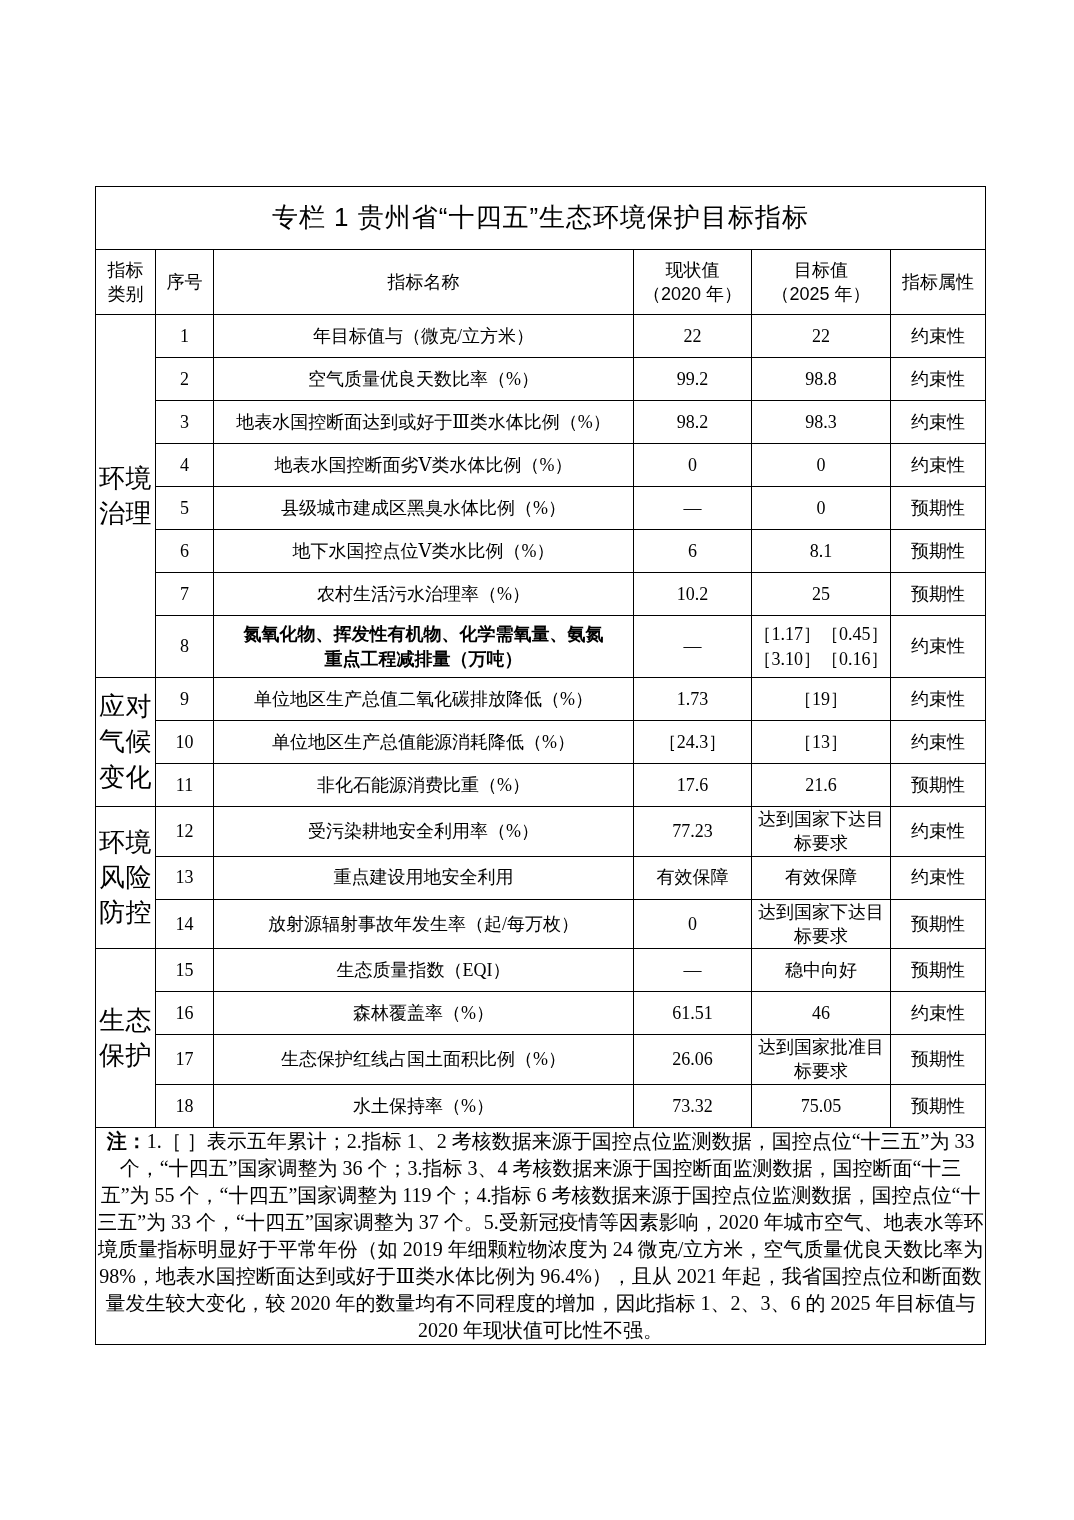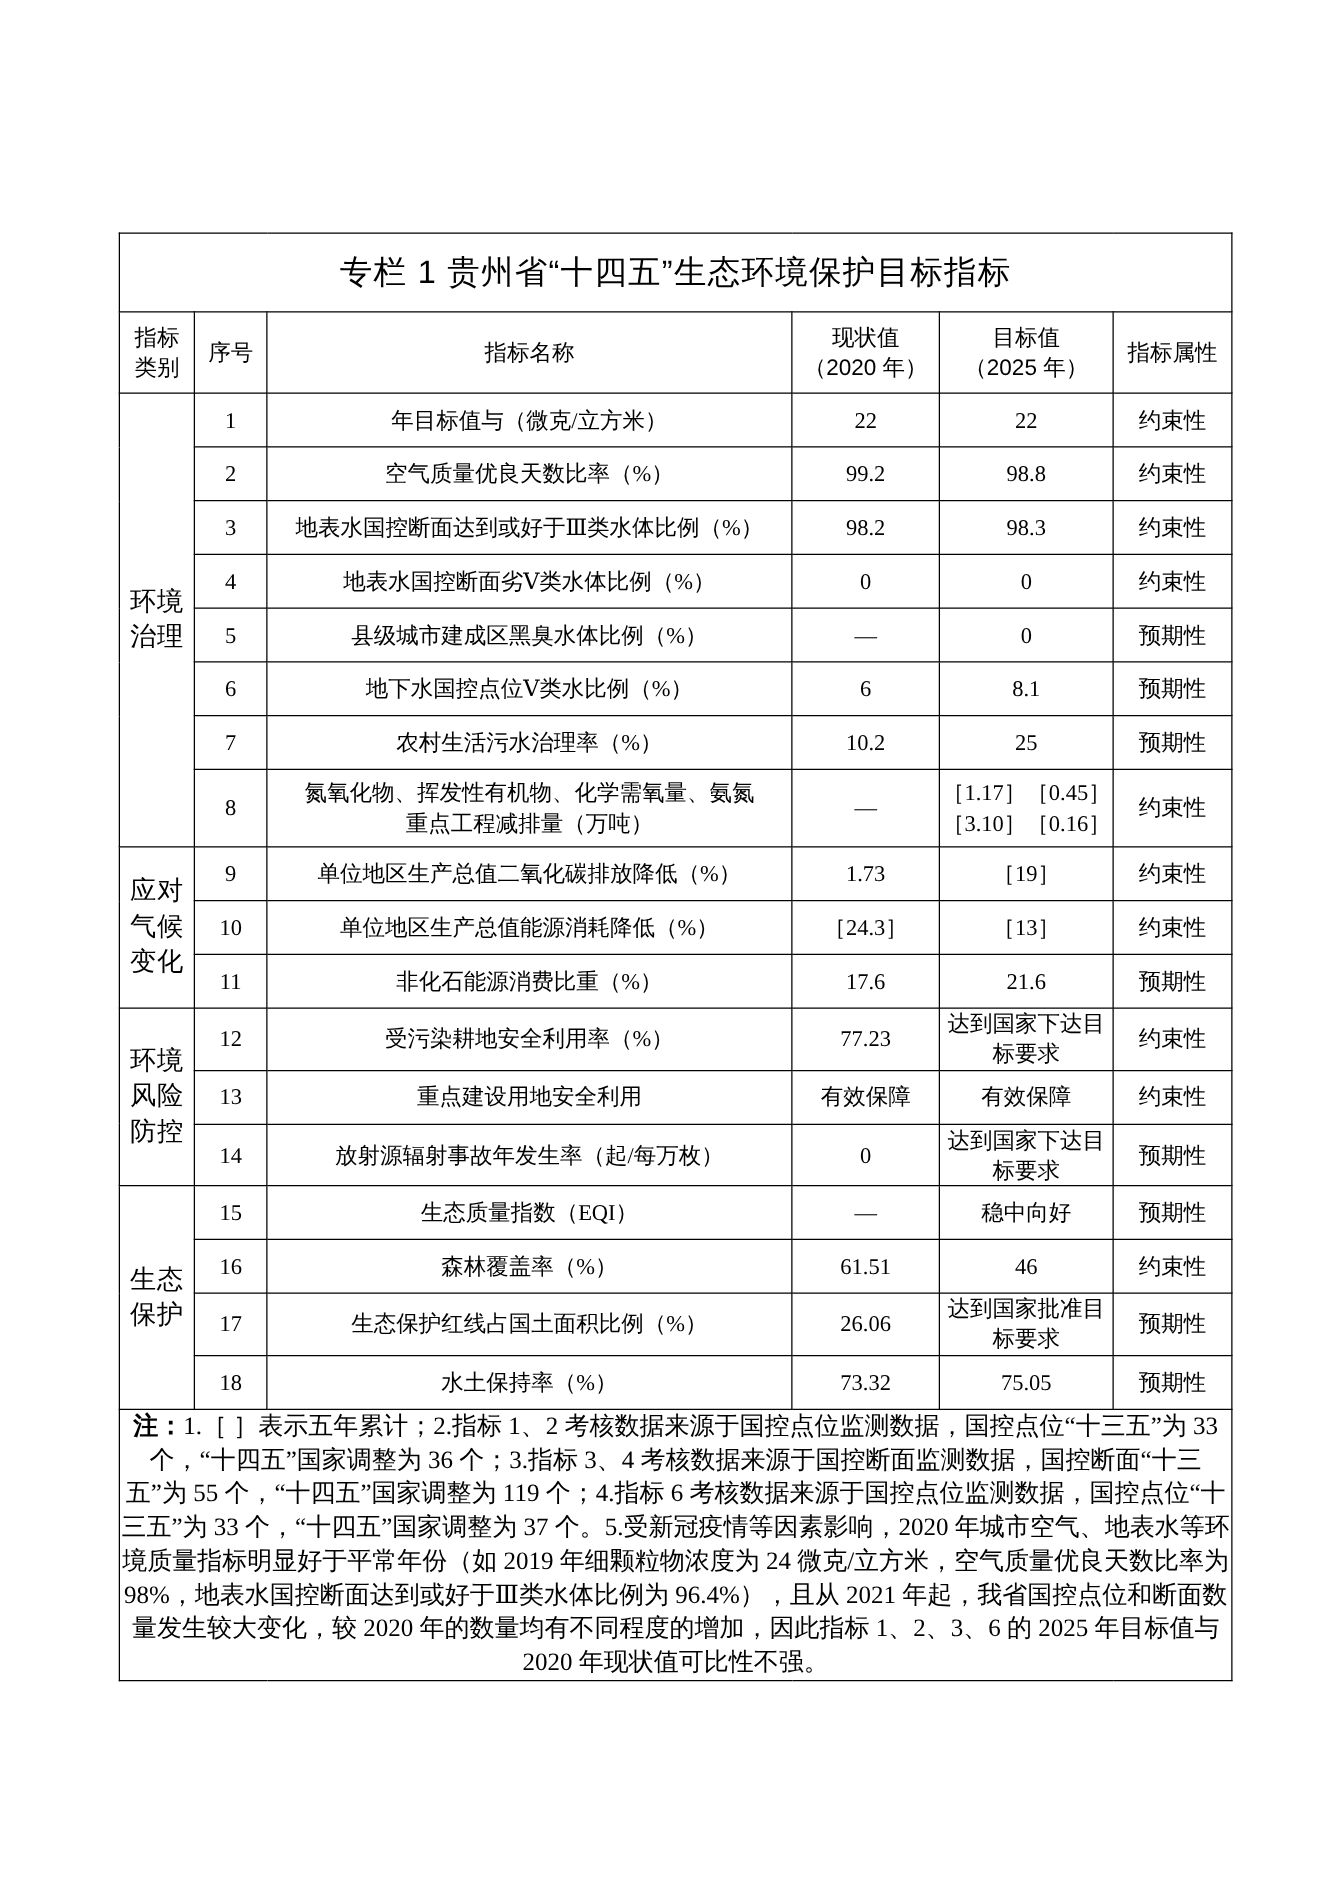--- a/index.html
+++ b/index.html
@@ -51,35 +51,35 @@
   .hdr {
     font-size: 18px;
     font-weight: bold;
     font-family: "Liberation Sans", "DejaVu Sans", sans-serif;
     height: 64px;
     padding: 4px 2px;
   }
   .hdr .l1 { display: block; }
   .hdr .l2 { display: block; }
   .cat {
-    font-size: 21px;
+    font-size: 26px;
     font-weight: bold;
     font-family: "Liberation Sans", "DejaVu Sans", sans-serif;
     line-height: 1.3;
     letter-spacing: 0.5px;
   }
   .cat span { display: block; }
   .num {
     font-size: 18px;
   }
   .name {
     font-size: 18px;
     padding: 6px 6px;
   }
-  .name .sub { display: block; }
+  .name .sub { display: block; font-weight: bold; }
   .val {
     font-size: 18px;
   }
   .val .sub { display: block; }
   .attr {
     font-size: 18px;
     margin-left: 23px;
   }
   .r { height: 43px; }
   .r2 { height: 62px; }

